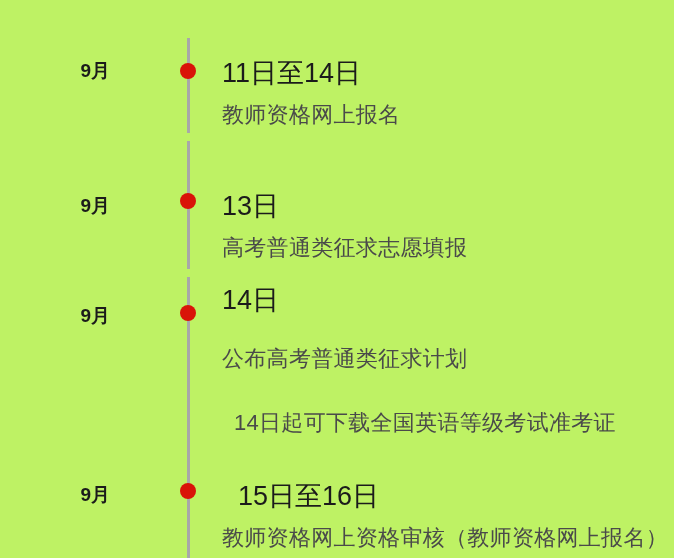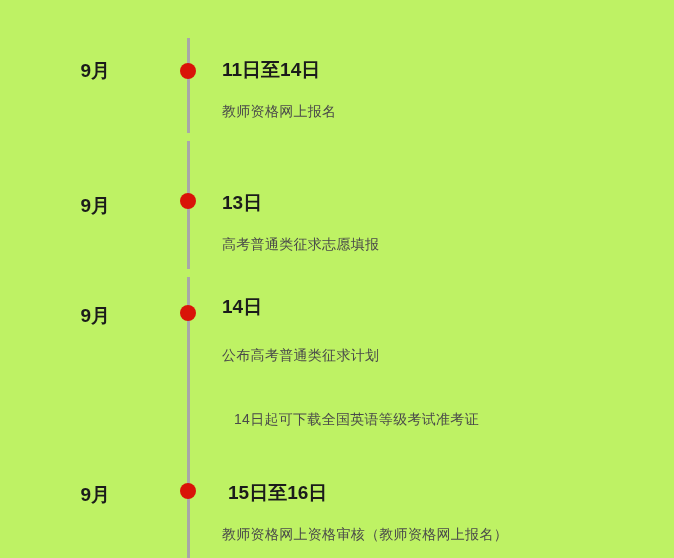--- a/index.html
+++ b/index.html
@@ -66,29 +66,29 @@
     background: #d91408;
   }
 
   
   .content {
     position: absolute;
     left: 222px;
     width: 452px;
   }
   .entry-title {
-    font-size: 19px;
-    font-weight: bold;
+    font-size: 27px;
+    font-weight: normal;
     color: #1b1b1b;
     line-height: 1;
     white-space: nowrap;
     letter-spacing: 0px;
   }
   .entry-desc {
-    font-size: 14px;
+    font-size: 22px;
     font-weight: normal;
     color: #4a4a4a;
     line-height: 1;
     white-space: nowrap;
     letter-spacing: 0.3px;
   }
 </style>
 </head>
 <body>
 
@@ -124,33 +124,33 @@
 
   <div class="entry" style="top:277px;height:200px;">
     <div class="month-col" style="top:29px;">9月</div>
 
     <div class="axis" style="top:0;height:200px;">
       <div class="axis-line" style="top:0;height:200px;"></div>
       <div class="axis-dot" style="top:28px;"></div>
     </div>
 
     <div class="content" style="top:0;">
-      <div class="entry-title" style="position:absolute;top:20px;left:0;">14日</div>
+      <div class="entry-title" style="position:absolute;top:10px;left:0;">14日</div>
       <div class="entry-desc" style="position:absolute;top:71px;left:0;">公布高考普通类征求计划</div>
       <div class="entry-desc" style="position:absolute;top:135px;left:12px;">14日起可下载全国英语等级考试准考证</div>
     </div>
   </div>
 
   <div class="entry" style="top:455px;height:103px;">
     <div class="month-col" style="top:30px;">9月</div>
 
     <div class="axis" style="top:0;height:103px;">
       <div class="axis-line" style="top:0;height:103px;"></div>
       <div class="axis-dot" style="top:28px;"></div>
     </div>
 
     <div class="content" style="top:0;">
-      <div class="entry-title" style="position:absolute;top:28px;left:6px;">15日至16日</div>
+      <div class="entry-title" style="position:absolute;top:28px;left:16px;">15日至16日</div>
       <div class="entry-desc" style="position:absolute;top:72px;left:0;">教师资格网上资格审核（教师资格网上报名）</div>
     </div>
   </div>
 
 </div>
 
 </body></html>

